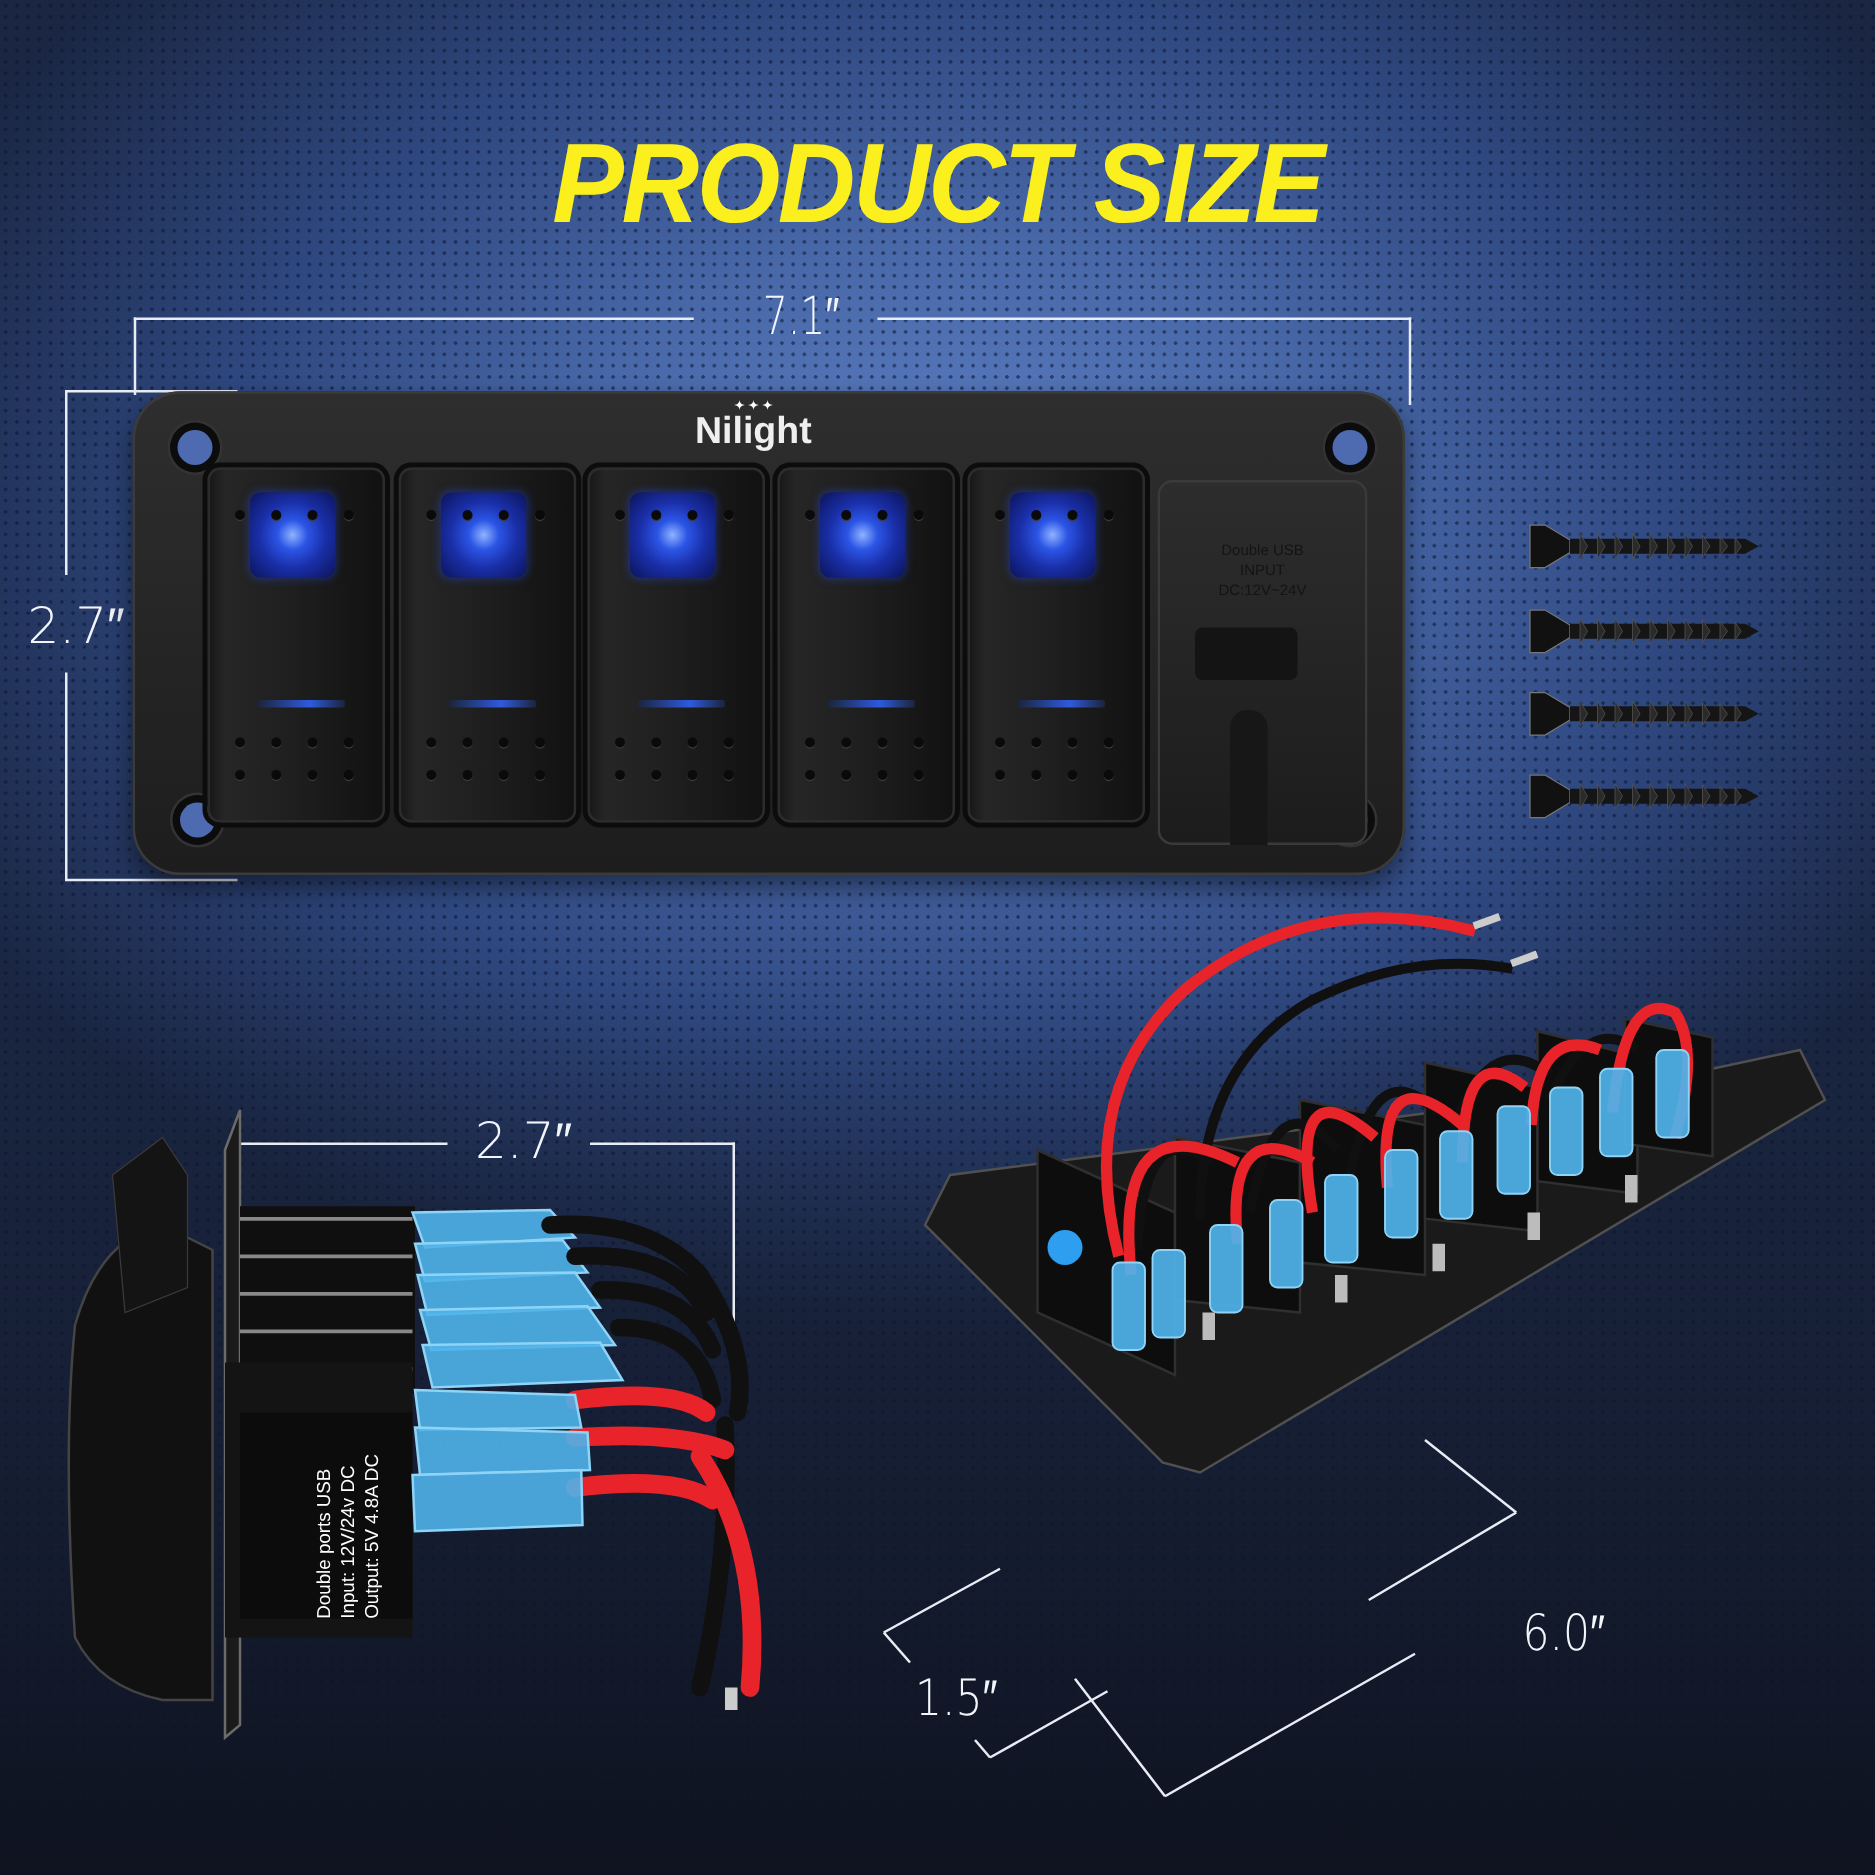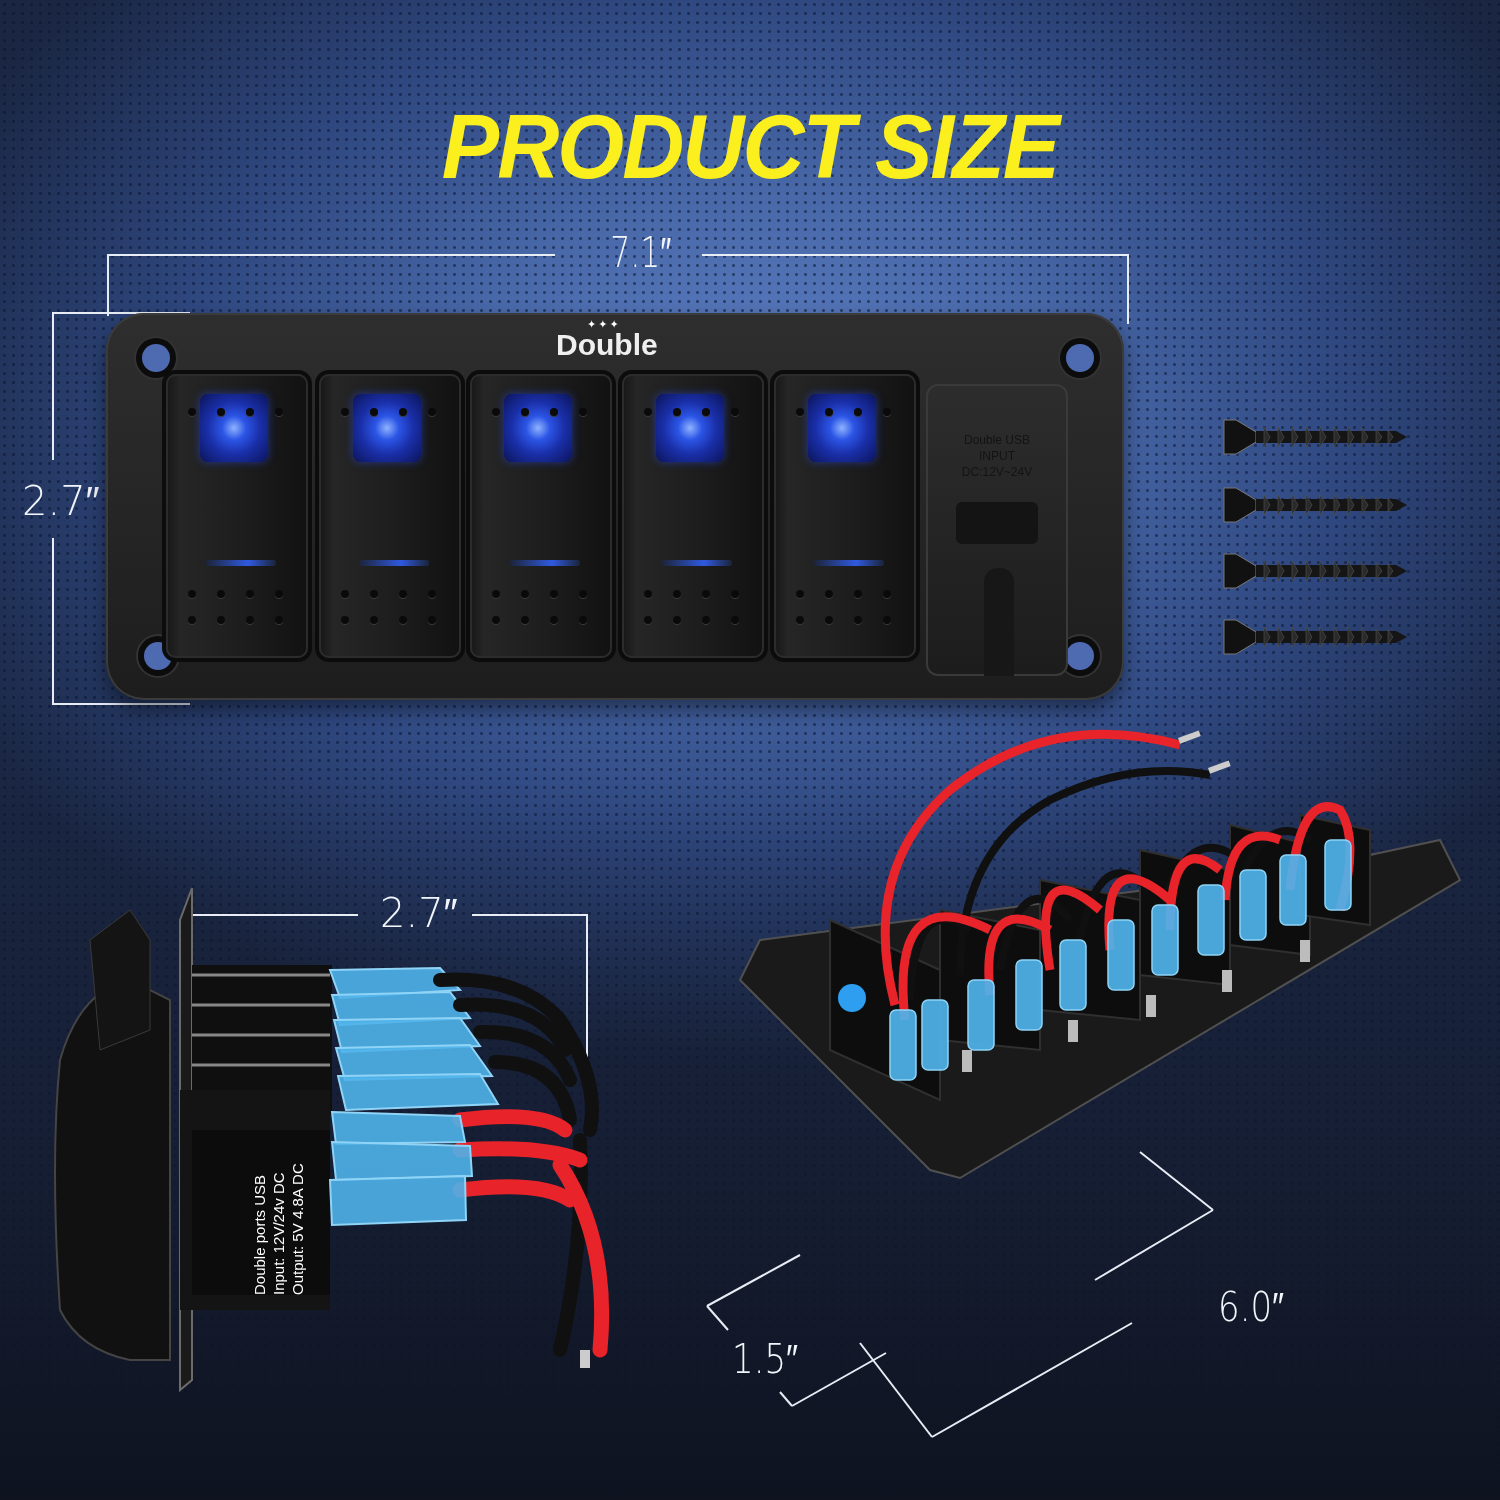--- a/index.html
+++ b/index.html
@@ -28,21 +28,21 @@
   .stars{position:absolute;left:587px;top:318px;color:#fff;font-size:11px;letter-spacing:2px;}
   .rocker{position:absolute;top:374px;width:142px;height:284px;border-radius:10px;
     background:linear-gradient(90deg,#161616 0%,#262626 10%,#1e1e1e 50%,#111 100%);
     box-shadow:inset 0 0 0 2px #2c2c2c, 0 0 0 4px #0c0c0c;}
   .rocker .led{position:absolute;left:34px;top:20px;width:68px;height:68px;border-radius:8px;
     background:radial-gradient(circle at 50% 50%, #8fb3ff 0%, #2b55e6 25%, #1a2fa8 55%, #0b145a 100%);
     box-shadow:0 0 8px rgba(40,80,255,.5);}
   .rocker .bar{position:absolute;left:40px;top:186px;width:70px;height:6px;border-radius:2px;
     background:linear-gradient(90deg,#1b2438,#2f5ae0 60%,#1b2438);}
   .dot{position:absolute;width:8px;height:8px;border-radius:50%;background:#0a0a0a;box-shadow:0 1px 0 #3a3a3a;}
-  .usb{position:absolute;left:926px;top:384px;width:142px;height:292px;border-radius:12px;
+  .usb{position:absolute;left:926px;top:384px;width:168px;height:292px;border-radius:12px;
     background:linear-gradient(180deg,#2d2d2d,#1c1c1c);box-shadow:inset 0 0 0 2px #3a3a3a;}
   .usb .txt{position:absolute;left:0;right:0;top:48px;text-align:center;color:#141414;
     font-size:12px;line-height:16px;}
   .usb .win{position:absolute;left:30px;top:118px;width:82px;height:42px;border-radius:6px;background:#141414;}
   .usb .tab{position:absolute;left:58px;top:184px;width:30px;height:108px;border-radius:14px 14px 0 0;background:#171717;}
   .screw{position:absolute;left:1222px;width:185px;height:38px;}
   
   .side{position:absolute;left:40px;top:880px;width:580px;height:520px;}
   .stamp{position:absolute;color:#fff;font-size:15px;line-height:19px;transform:rotate(-90deg);transform-origin:left top;white-space:nowrap;}
   
@@ -67,21 +67,21 @@
 <div class="line" style="left:52px;top:538px;width:2px;height:166px;"></div>
 <div class="line" style="left:52px;top:703px;width:138px;height:2px;"></div>
 <div class="dim" style="left:22px;top:478px;font-size:40px;">2.7″</div>
 
 <div class="panel"></div>
 <div class="hole" style="left:142px;top:344px;"></div>
 <div class="hole" style="left:1066px;top:344px;"></div>
 <div class="hole" style="left:144px;top:642px;"></div>
 <div class="hole" style="left:1066px;top:642px;"></div>
 <div class="stars">✦✦✦</div>
-<div class="brand">Double</div>
+<div class="brand">Nilight</div>
 
 <div class="rocker" style="left:166px;">
   <div class="led"></div>
   <div class="bar"></div>
   <span class="dot" style="left:22px;top:34px"></span>
     <span class="dot" style="left:51px;top:34px"></span>
     <span class="dot" style="left:80px;top:34px"></span>
     <span class="dot" style="left:109px;top:34px"></span>
   <span class="dot" style="left:22px;top:216px"></span>
     <span class="dot" style="left:51px;top:216px"></span>

